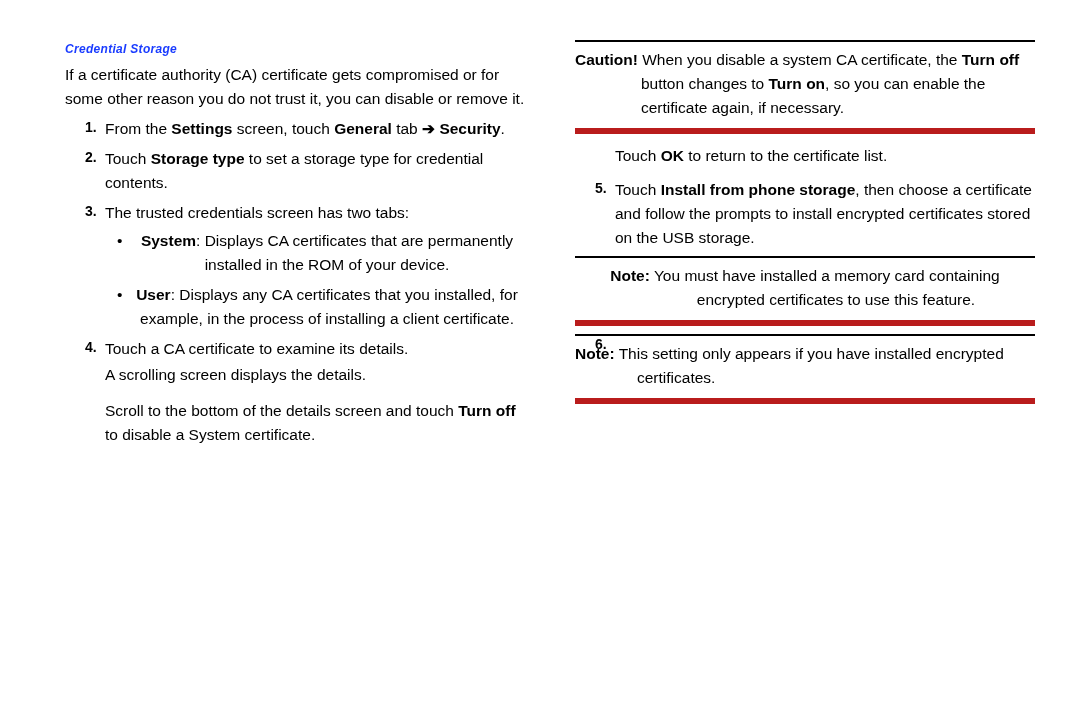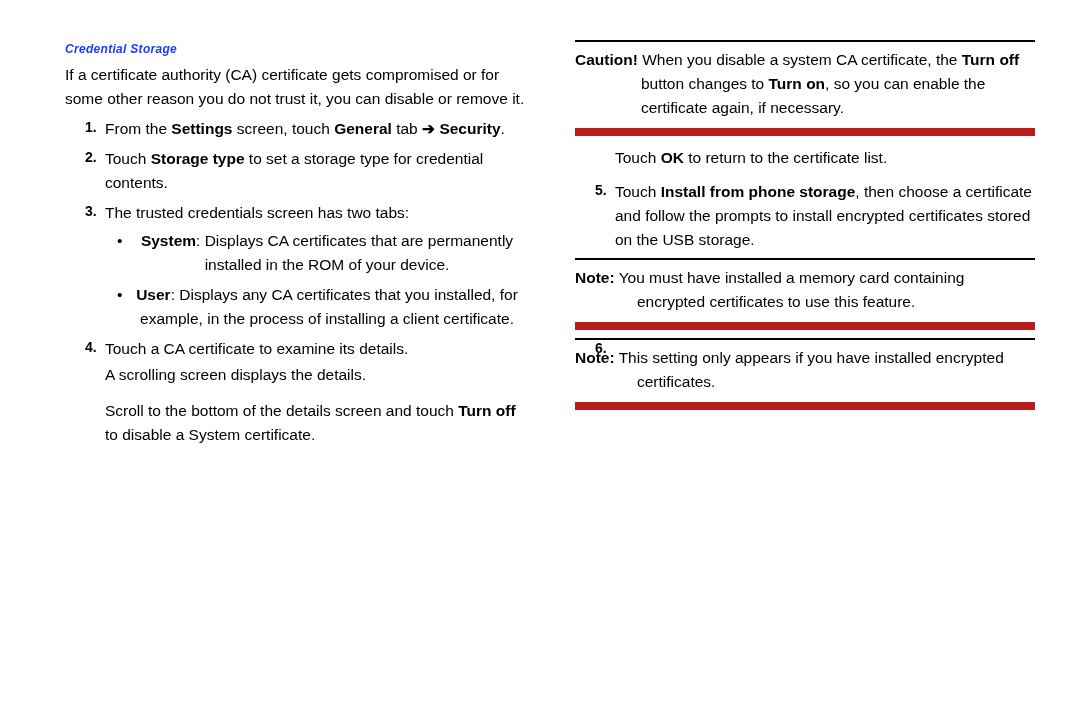--- a/index.html
+++ b/index.html
@@ -68,21 +68,21 @@
   ul.bullets > li::before {
     content: "•";
     position: absolute;
     left: 0;
     top: 0;
   }
   b { font-weight: 700; }
   .arrow { font-weight: 700; }
   .noteblock {
     border-top: 2px solid #000;
-    border-bottom: 8px solid #b91c1c;
+    border-bottom: 6px solid #b91c1c;
     padding: 6px 0 8px 0;
     margin: 0 0 8px 0;
   }
   .noteblock .hang {
     padding-left: 62px;
     text-indent: -62px;
   }
   .noteblock .hang-wide {
     padding-left: 66px;
     text-indent: -66px;
@@ -158,21 +158,21 @@
 
     <ol class="numlist">
       <li>
         <span class="num">5.</span>
         <span>
           <span>Touch </span><b>Install from phone storage</b><span>, then choose a certificate and follow the prompts to install encrypted certificates stored on the USB storage.</span>
         </span>
       </li>
     </ol>
 
-    <div class="noteblock" style="margin-top:6px;">
+    <div class="noteblock" style="margin-top:6px;text-align:center;">
       <div class="hang">
         <b>Note:</b><span> You must have installed a memory card containing encrypted certificates to use this feature.</span>
       </div>
     </div>
 
     <ol class="numlist" style="margin-top:4px;">
       <li>
         <span class="num">6.</span>
       </li>
     </ol>

